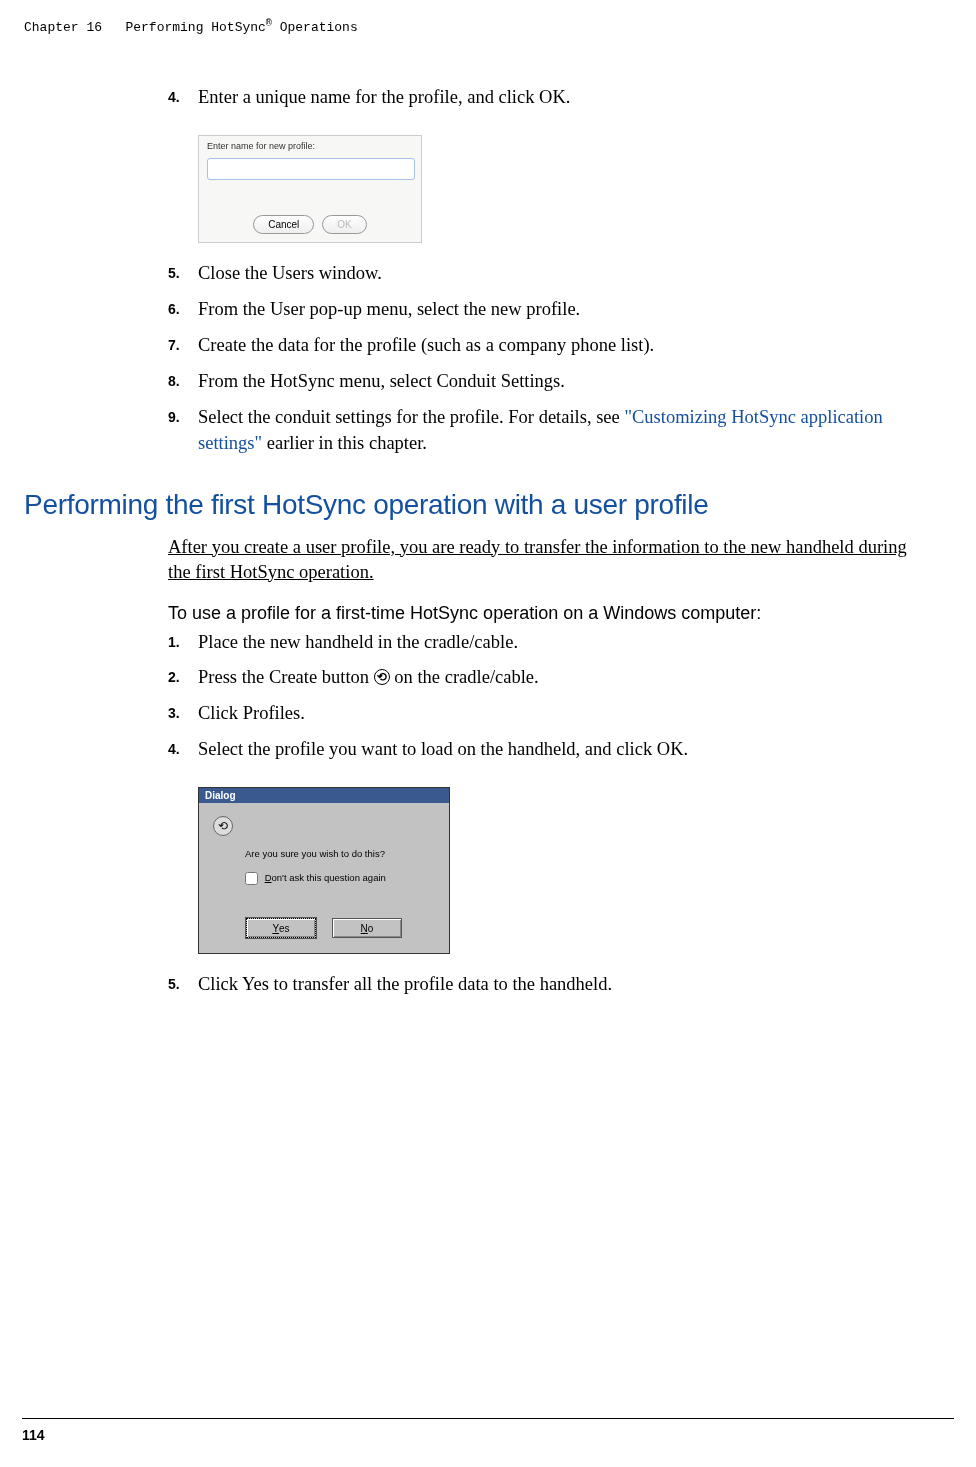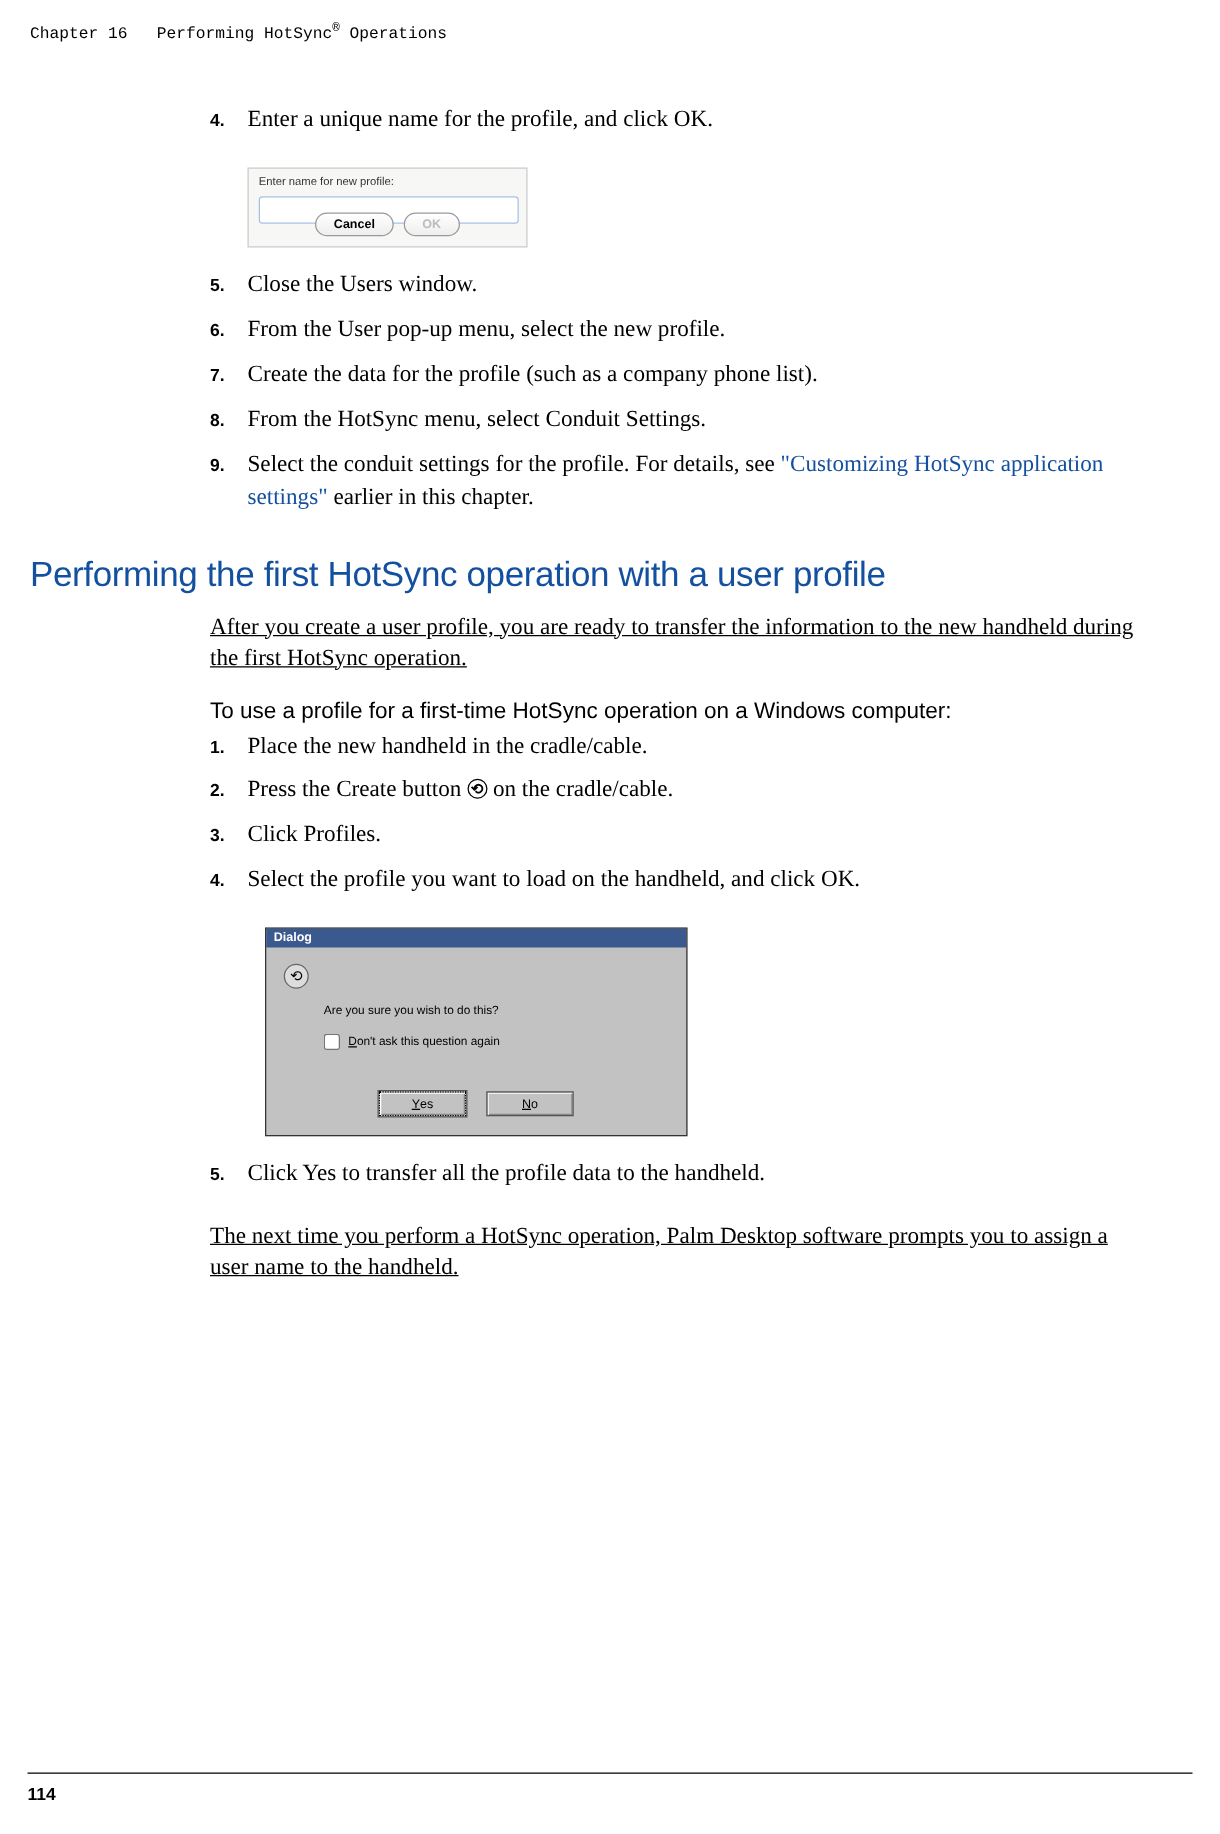--- a/index.html
+++ b/index.html
@@ -47,21 +47,21 @@
     }
     .step-text {
       flex: 1;
     }
     .link-ref {
       color: #1450a0;
     }
     .dialog-image-1 {
       margin: 8px 0 18px 30px;
       width: 224px;
-      height: 64px;
+      height: 108px;
       background: #f7f7f6;
       border: 1px solid #ccc;
       position: relative;
     }
     .dialog-image-1 .label {
       font-family: Arial, sans-serif;
       font-size: 9px;
       color: #333;
       position: absolute;
       top: 5px;
@@ -86,21 +86,20 @@
       justify-content: center;
       gap: 8px;
     }
     .dialog-image-1 .btn {
       font-family: Arial, sans-serif;
       font-size: 10px;
       padding: 3px 14px;
       border: 1px solid #999;
       border-radius: 10px;
       background: linear-gradient(#fff, #eee);
-      font-weight: bold;
     }
     .dialog-image-1 .btn.disabled {
       color: #bbb;
     }
     .section-title {
       font-family: 'Arial Narrow', Arial, sans-serif;
       font-weight: normal;
       color: #1450a0;
       font-size: 28px;
       margin-left: -144px;
@@ -132,22 +131,22 @@
       font-weight: bold;
       vertical-align: middle;
       position: relative;
       top: -2px;
     }
     .hotsync-icon::before {
       content: "⟲";
       font-size: 12px;
     }
     .dialog-image-2 {
-      margin: 10px 0 18px 44px;
-      width: 338px;
+      margin: 10px 0 18px 30px;
+      width: 252px;
       height: 167px;
       background: #c2c2c2;
       border: 1px solid #333;
       position: relative;
       font-family: Tahoma, Arial, sans-serif;
       font-size: 9.5px;
     }
     .dialog-image-2 .titlebar {
       background: #3a5a8f;
       color: #fff;
@@ -326,18 +325,17 @@
     </div>
   </div>
 
   <ul class="step-list">
     <li class="step-item">
       <span class="step-num">5.</span>
       <span class="step-text">Click Yes to transfer all the profile data to the handheld.</span>
     </li>
   </ul>
 
-  <p class="body-para">The next time you perform a HotSync operation, Palm Desktop software prompts you to assign a user name to the handheld.</p>
 
 </div>
 
 <div class="footer-line"></div>
 <div class="page-num">114</div>
 
 </body></html>

